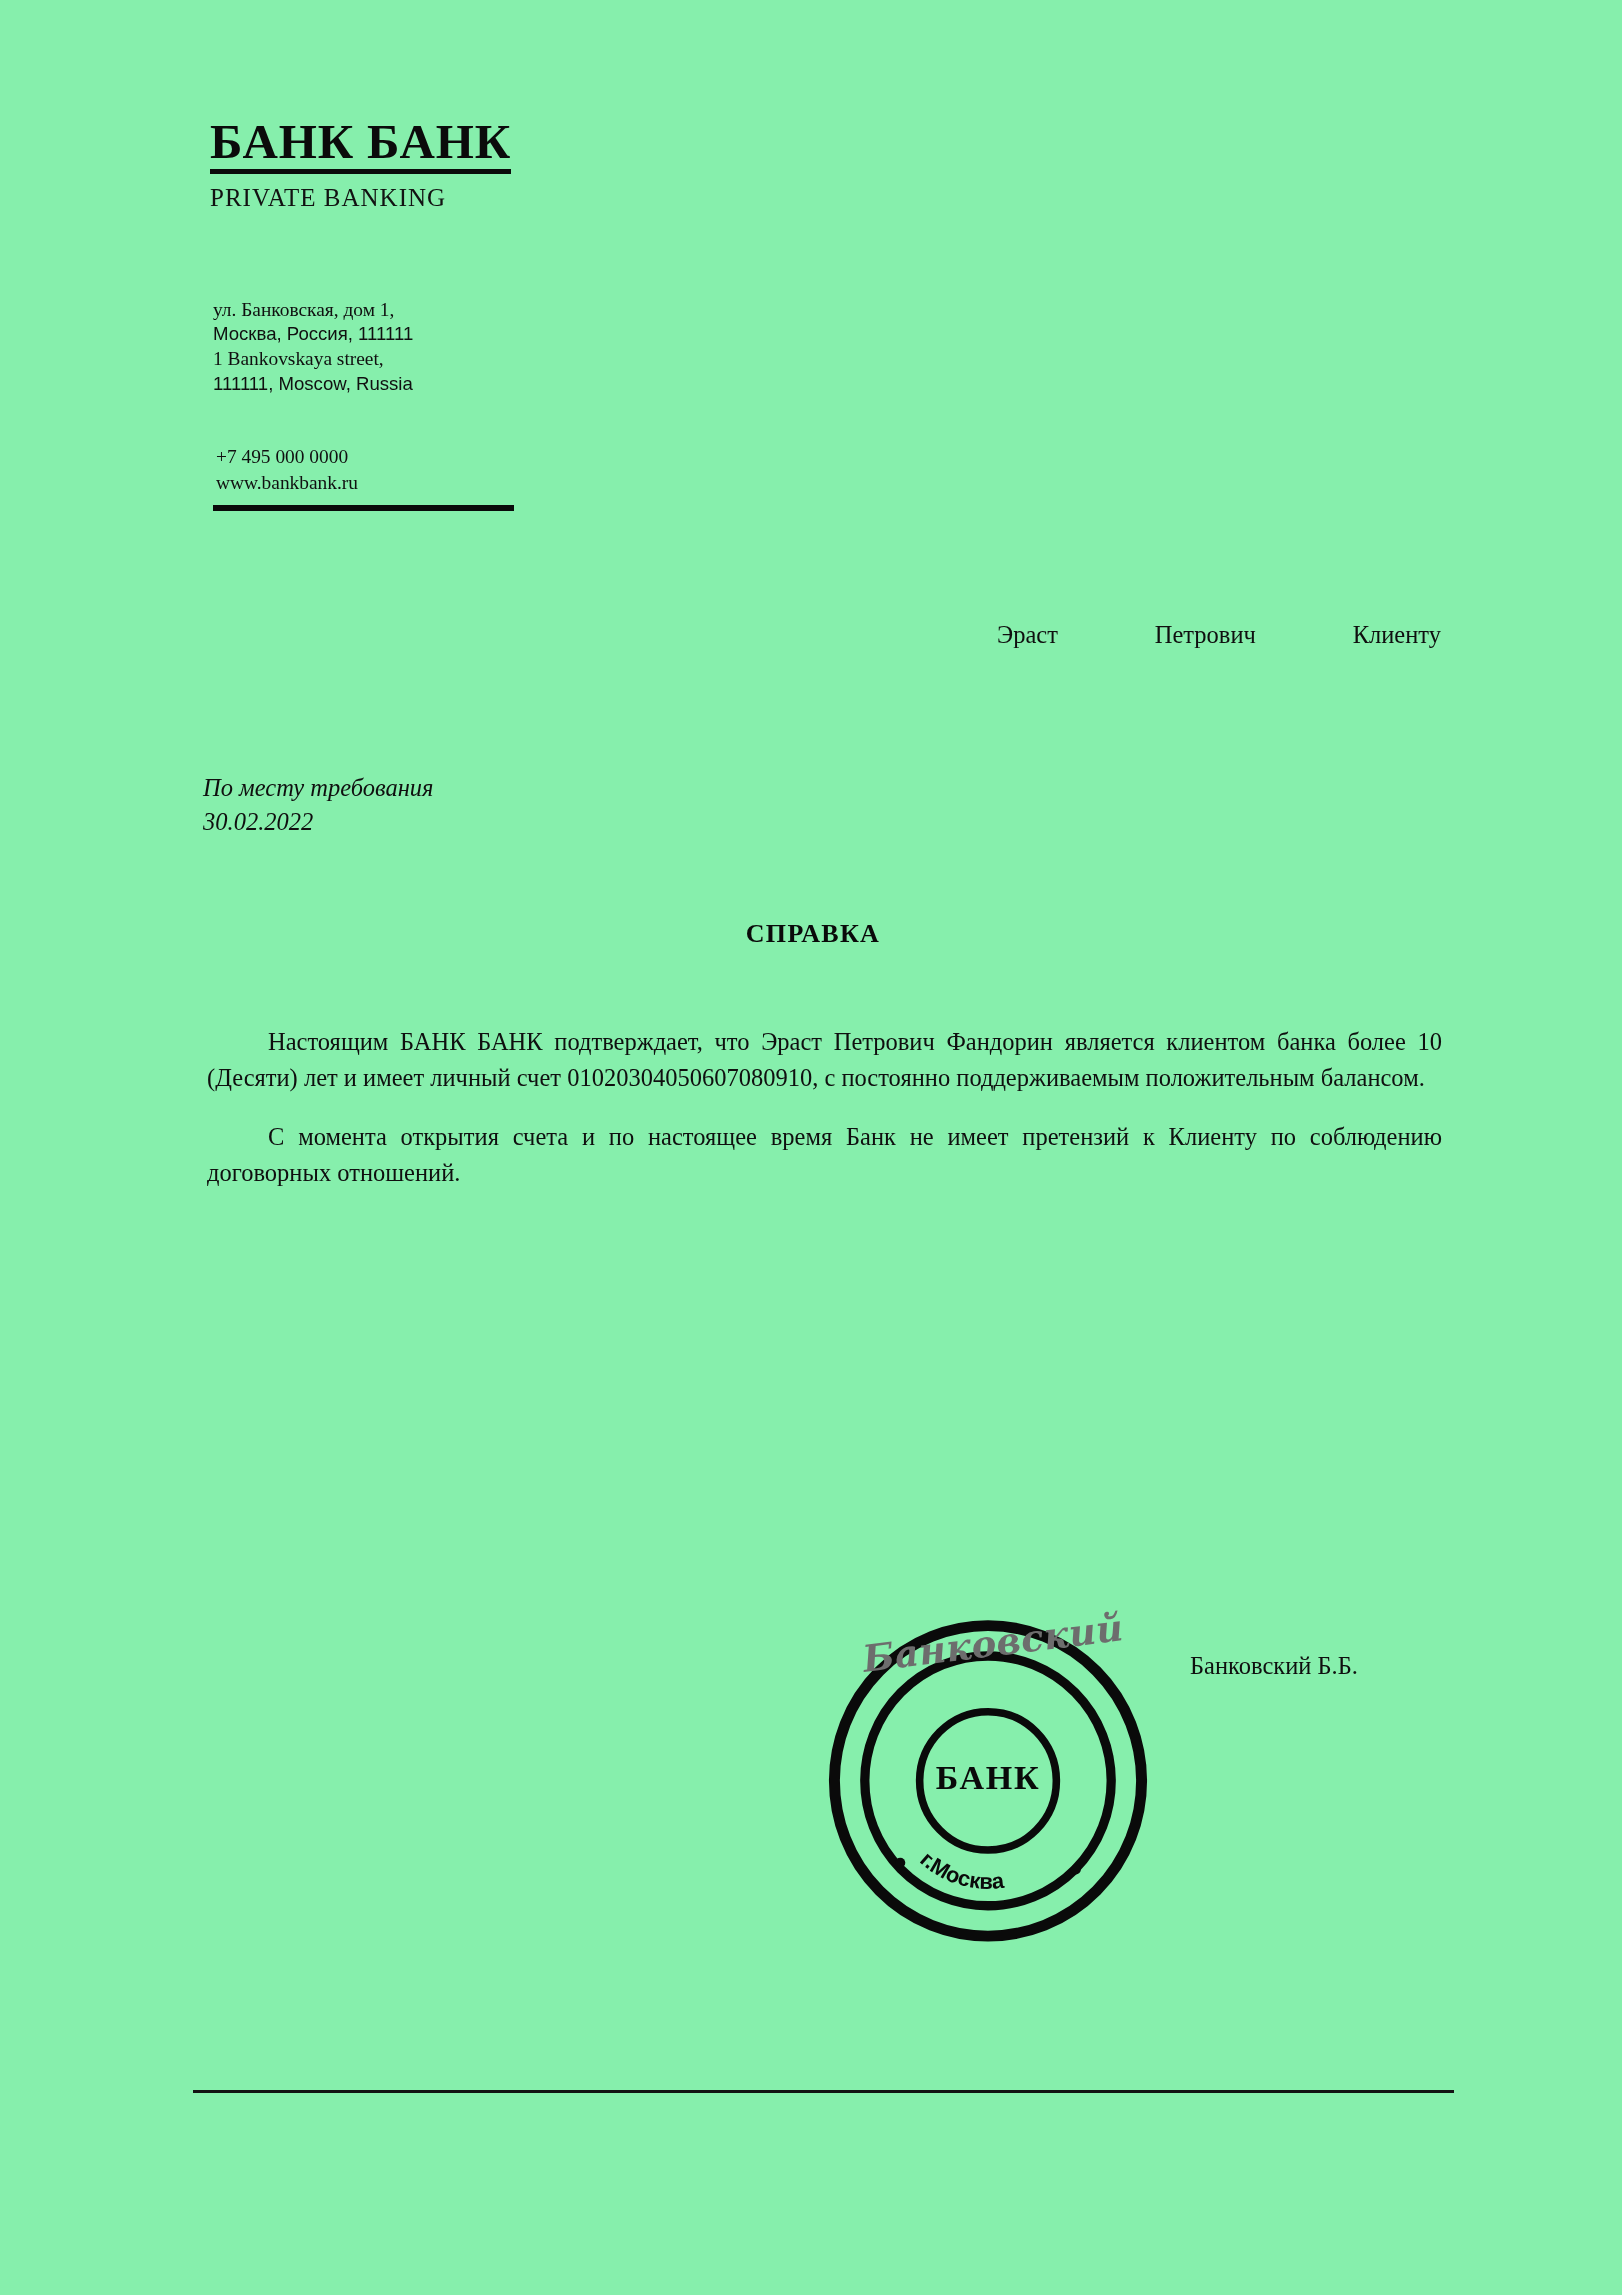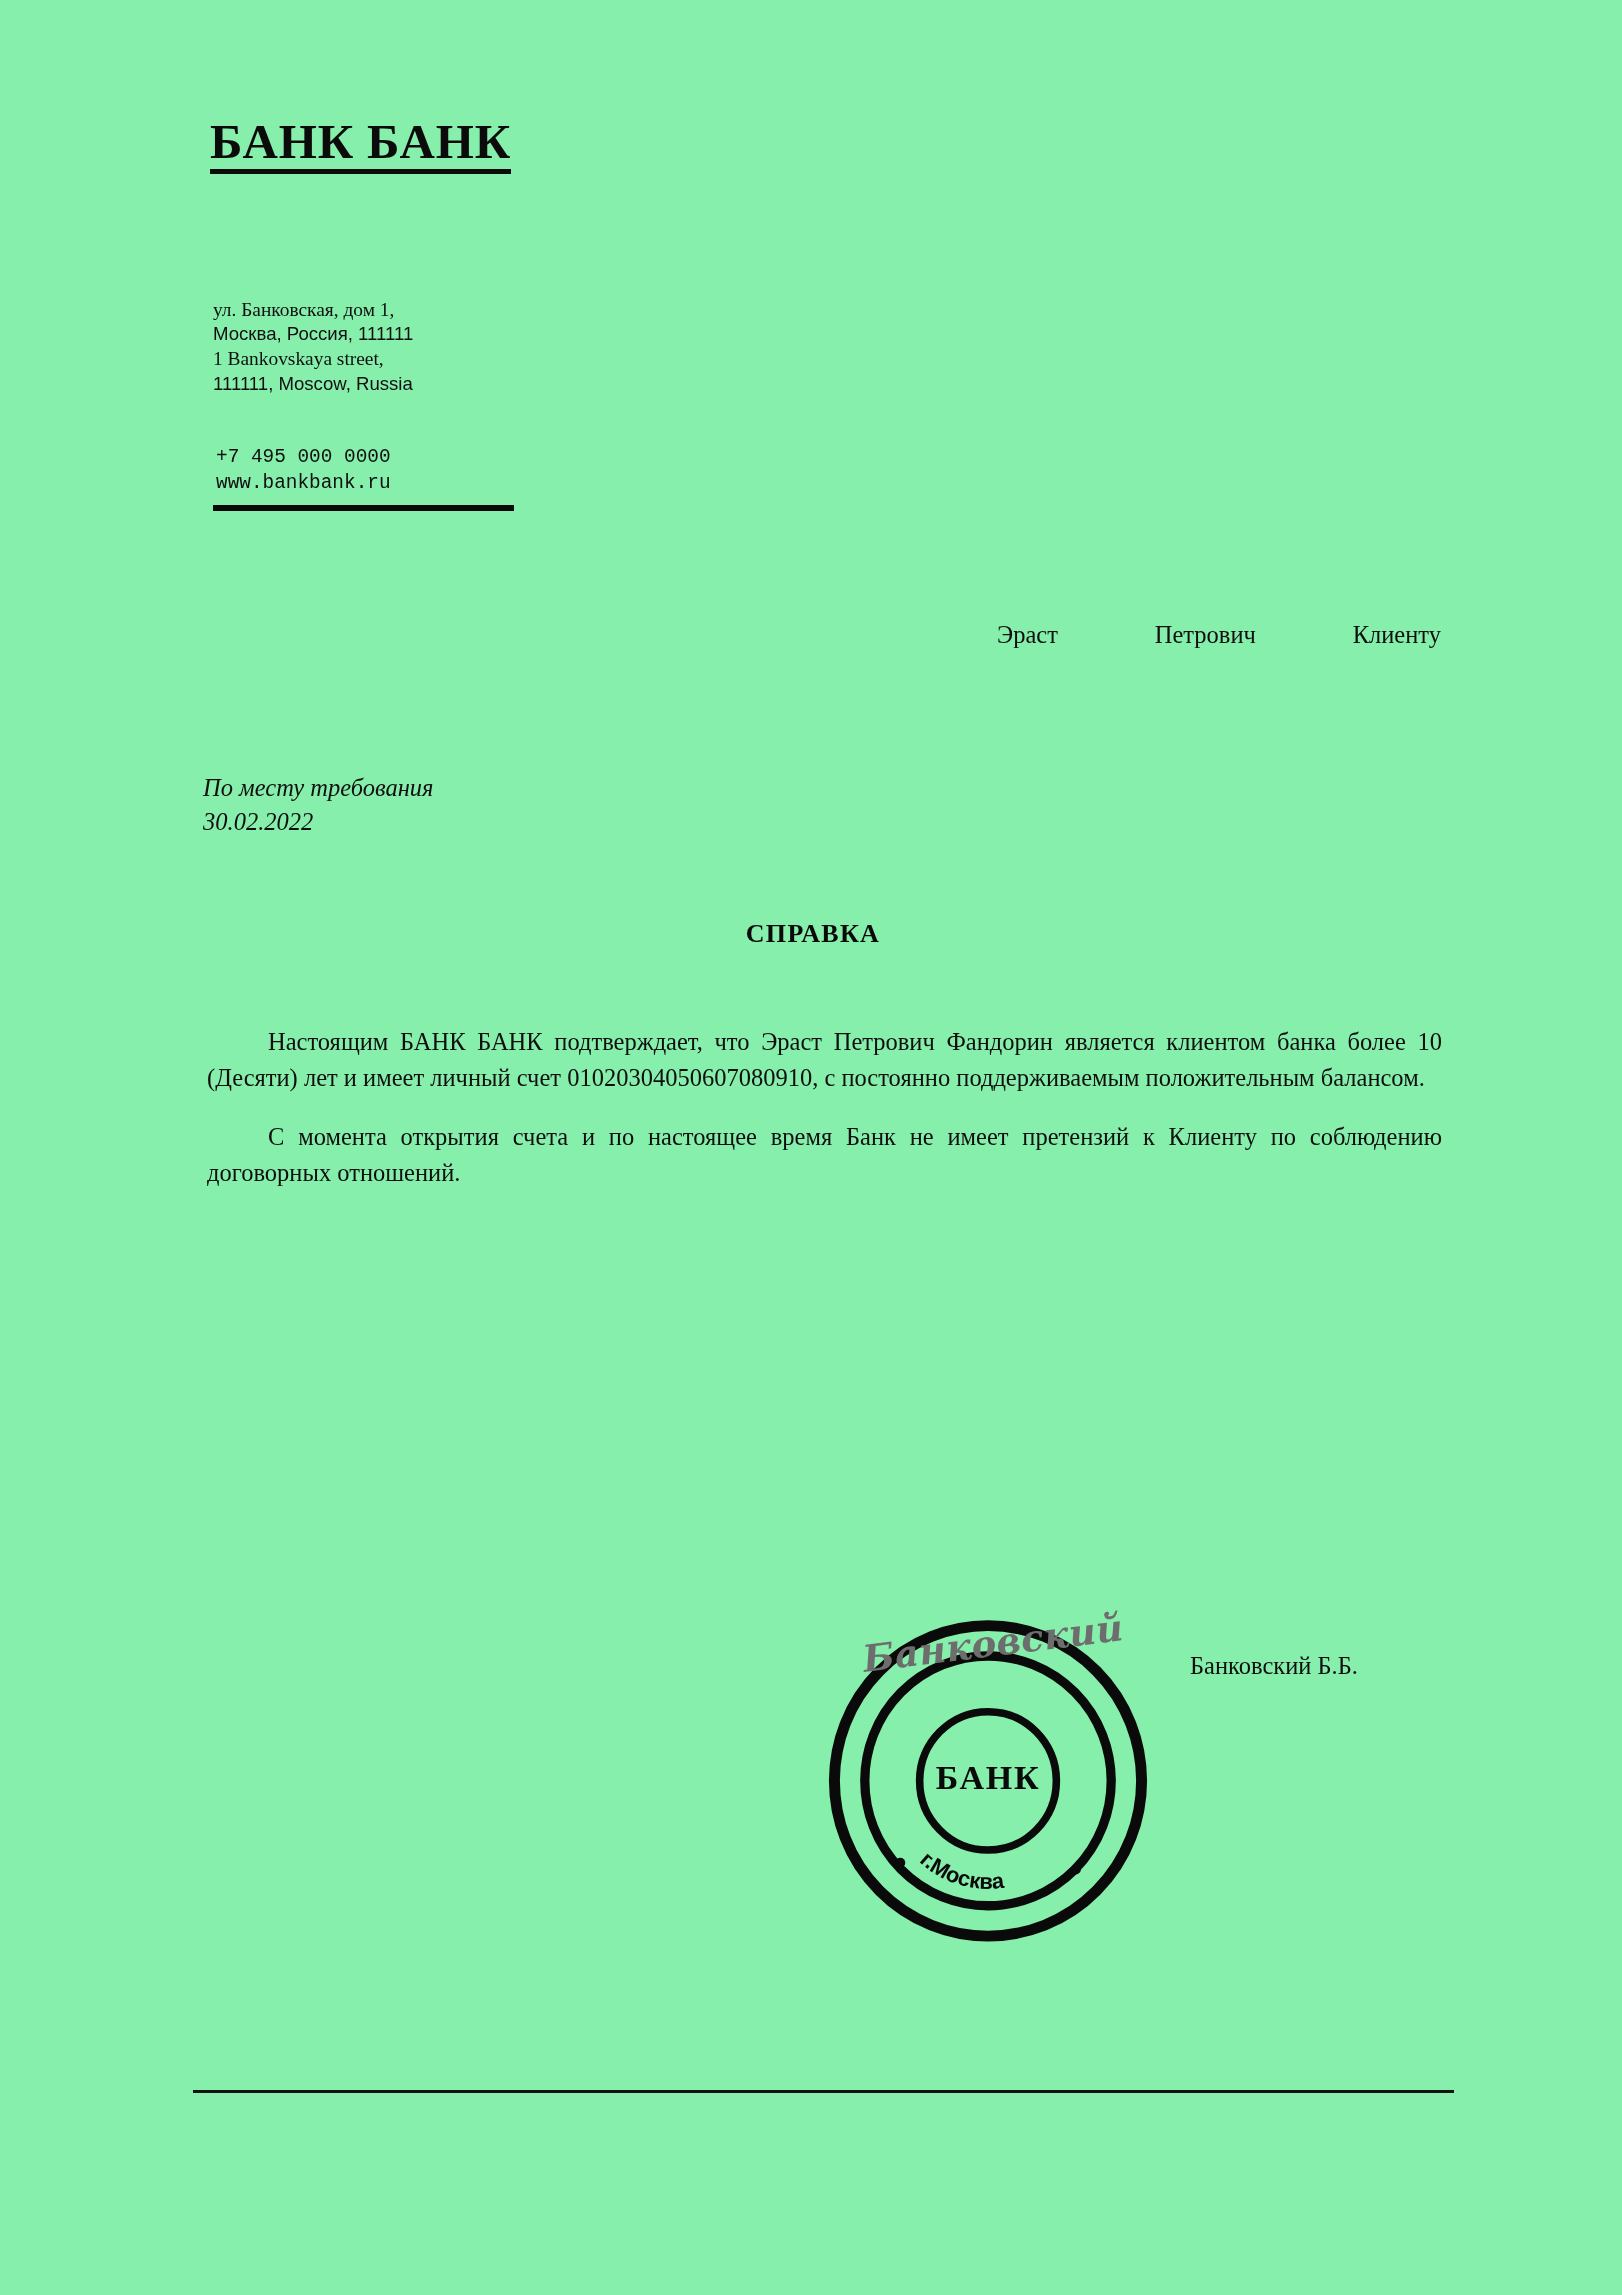--- a/index.html
+++ b/index.html
@@ -61,21 +61,20 @@
     font-family: "Liberation Sans", sans-serif;
     font-size: 18.6px;
   }
 
   .contact-block {
     position: absolute;
     left: 216px;
     top: 444px;
     width: 541px;
     line-height: 1.34;
-    font-family: Liberation Mono, monospace;
   }
   .contact-line {
     font-size: 19.4px;
     color: #101010;
     white-space: nowrap;
   }
 
   .header-rule {
     position: absolute;
     left: 213px;
@@ -195,20 +194,21 @@
     background: #131313;
   }
 </style>
 </head>
 <body>
 
 <div class="page">
 
   <div class="letterhead">
     <div class="logo-main">БАНК БАНК</div>
+    <div class="logo-sub">PRIVATE BANKING</div>
   </div>
 
   <div class="address-block">
     <div class="addr-line">ул. Банковская, дом 1,</div>
     <div class="addr-line sans">Москва, Россия, 111111</div>
     <div class="addr-line">1 Bankovskaya street,</div>
     <div class="addr-line sans">111111, Moscow, Russia</div>
   </div>
 
   <div class="contact-block">

